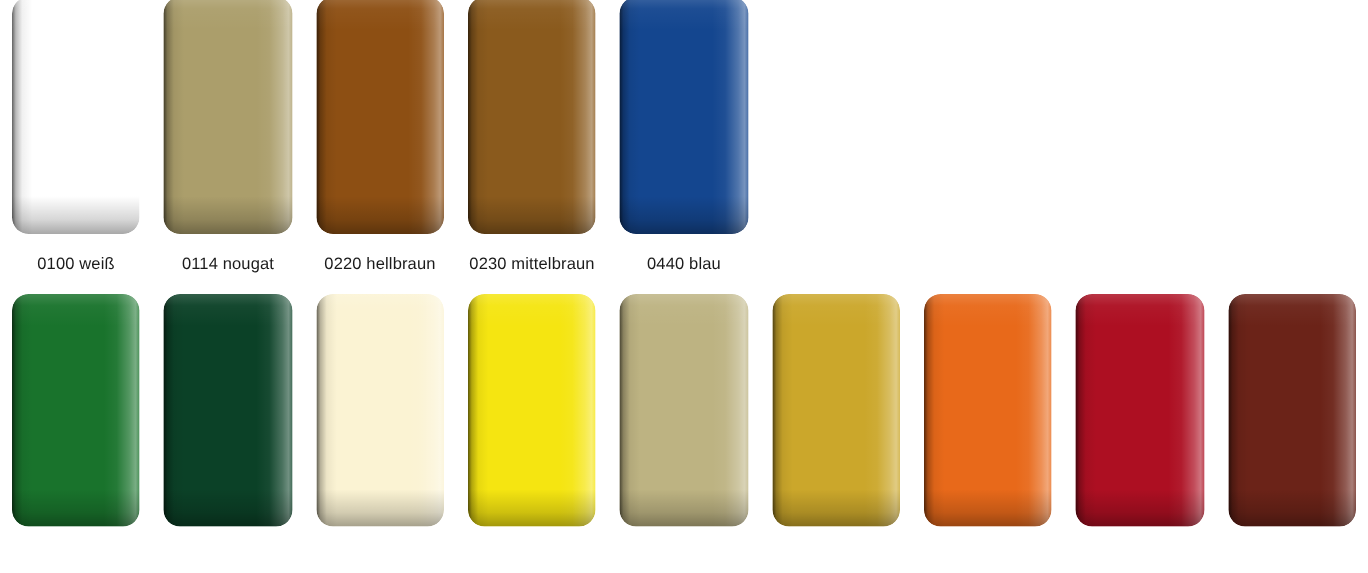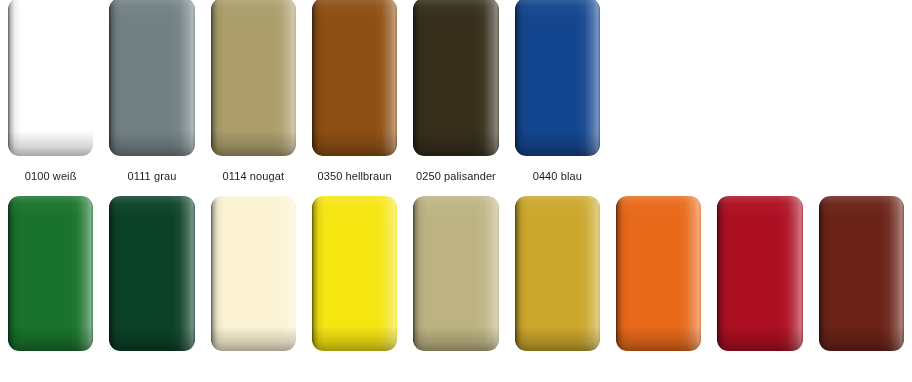--- a/index.html
+++ b/index.html
@@ -110,49 +110,41 @@
     <div class="swatch-cell">
       <div class="chip">
         <div class="chip-base" style="background: rgb(255, 255, 255);"></div>
         <div class="chip-shade-x"></div>
         <div class="chip-shade-y"></div>
       </div>
       <div class="swatch-label">0100 weiß</div>
     </div>
     <div class="swatch-cell">
       <div class="chip">
-        <div class="chip-base" style="background: rgb(114, 129, 132);"></div>
-        <div class="chip-shade-x"></div>
-        <div class="chip-shade-y"></div>
-      </div>
-      <div class="swatch-label">0111 grau</div>
-    </div>
-    <div class="swatch-cell">
-      <div class="chip">
         <div class="chip-base" style="background: rgb(171, 158, 107);"></div>
         <div class="chip-shade-x"></div>
         <div class="chip-shade-y"></div>
       </div>
       <div class="swatch-label">0114 nougat</div>
     </div>
     <div class="swatch-cell">
       <div class="chip">
         <div class="chip-base" style="background: rgb(141, 79, 19);"></div>
         <div class="chip-shade-x"></div>
         <div class="chip-shade-y"></div>
       </div>
-      <div class="swatch-label">0350 hellbraun</div>
-    </div>
-    <div class="swatch-cell">
-      <div class="chip">
-        <div class="chip-base" style="background: rgb(54, 47, 28);"></div>
-        <div class="chip-shade-x"></div>
-        <div class="chip-shade-y"></div>
-      </div>
-      <div class="swatch-label">0250 palisander</div>
+      <div class="swatch-label">0220 hellbraun</div>
+    </div>
+    <div class="swatch-cell">
+      <div class="chip">
+        <div class="chip-base" style="background: rgb(138, 90, 29);"></div>
+        <div class="chip-shade-x"></div>
+        <div class="chip-shade-y"></div>
+      </div>
+      <div class="swatch-label">0230 mittelbraun</div>
     </div>
     <div class="swatch-cell">
       <div class="chip">
         <div class="chip-base" style="background: rgb(20, 70, 143);"></div>
         <div class="chip-shade-x"></div>
         <div class="chip-shade-y"></div>
       </div>
       <div class="swatch-label">0440 blau</div>
     </div>
   </div>

